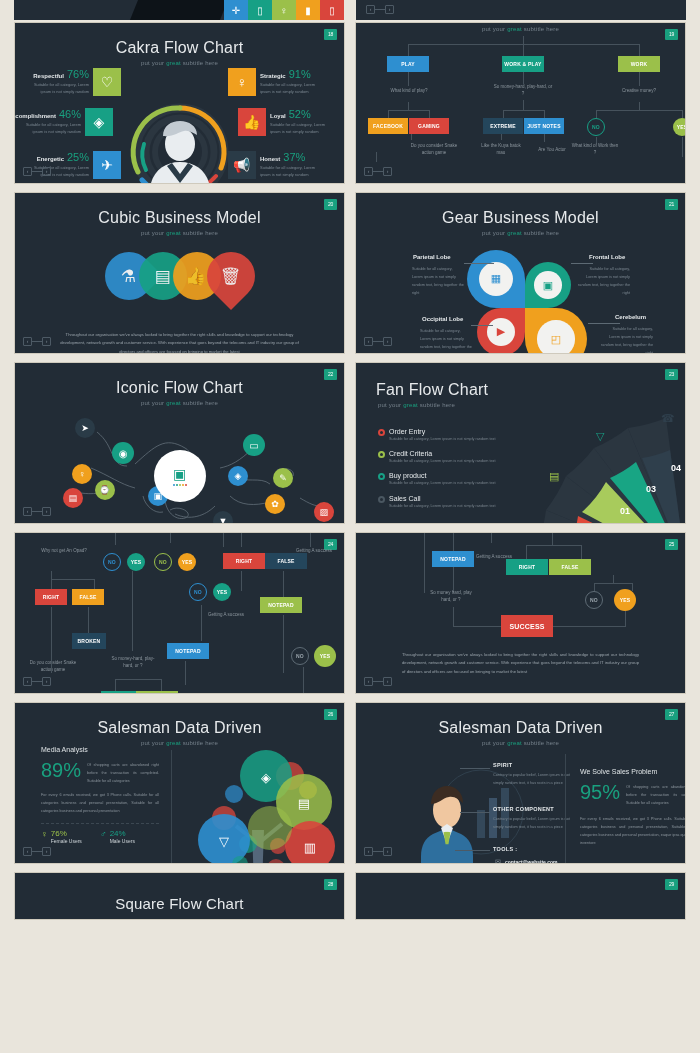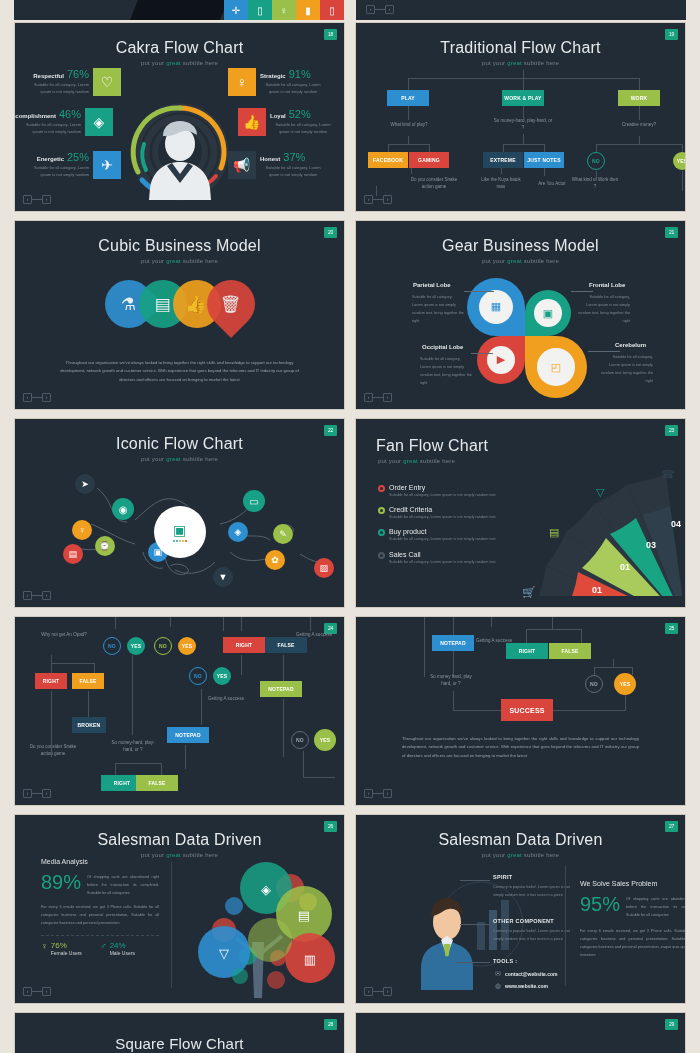--- a/index.html
+++ b/index.html
@@ -31,21 +31,21 @@
   }
   .topstrip2 .pg { position: absolute; left: 10px; top: 6px; }
 
   
   .grid {
     position: absolute; left: 0; top: 22px; width: 700px;
     display: grid; grid-template-columns: 1fr 1fr; gap: 8px 10px;
     padding: 0 14px;
   }
   .slide {
-    position: relative; height: 190px; background: #222c36;
+    position: relative; height: 162px; background: #222c36;
     border: 1px solid #cfcabd; overflow: hidden;
   }
   .slide.half { height: 48px; }
 
   .badge {
     position: absolute; right: 7px; top: 6px; width: 13px; height: 11px;
     background: #19a07f; color: #fff; font-size: 5px; line-height: 11px;
     text-align: center; letter-spacing: -0.3px; border-radius: 1px;
   }
   .title {
@@ -68,21 +68,21 @@
   }
   .pager .pl { width: 10px; height: 1px; background: #4d5a65; }
 
   
   .cakra-wrap { position: relative; height: 132px; }
   .stat { position: absolute; display: flex; align-items: flex-start; gap: 4px; }
   .stat .sq {
     width: 28px; height: 28px; display: flex; align-items: center; justify-content: center;
     color: #fff; font-size: 14px; flex: none;
   }
-  .stat .tx { width: 66px; text-align: center; }
+  .stat .tx { width: 66px; }
   .stat .hd { display: flex; align-items: baseline; gap: 3px; }
   .stat .pc { font-size: 11px; font-weight: 300; }
   .stat .lb { font-size: 6px; color: #e2e6e8; font-weight: bold; }
   .stat .dsc { font-size: 4px; color: #7b8791; line-height: 1.7; margin-top: 2px; }
   .stat.left { flex-direction: row-reverse; }
   .stat.left .tx { text-align: right; }
   .stat.left .hd { justify-content: flex-end; }
 
   .person {
     position: absolute; left: 50%; top: 44px; transform: translateX(-50%);
@@ -271,21 +271,20 @@
       </div>
       <div class="pager">
         <div class="pb">‹</div>
           <div class="pl"></div>
           <div class="pb">›</div>
       </div>
     </div>
 
     <div class="slide">
       <div class="badge">19</div>
-      <div class="title">Traditional Flow Chart</div>
       <div class="subtitle">
         <span>put your </span><span class="hl">great</span><span> subtitle here</span>
       </div>
       <div class="tfc">
         <div class="line" style="left:167px;top:4px;width:1px;height:8px;"></div>
         <div class="line" style="left:52px;top:12px;width:231px;height:1px;"></div>
         <div class="line" style="left:52px;top:12px;width:1px;height:12px;"></div>
         <div class="line" style="left:167px;top:12px;width:1px;height:12px;"></div>
         <div class="line" style="left:283px;top:12px;width:1px;height:12px;"></div>
 

